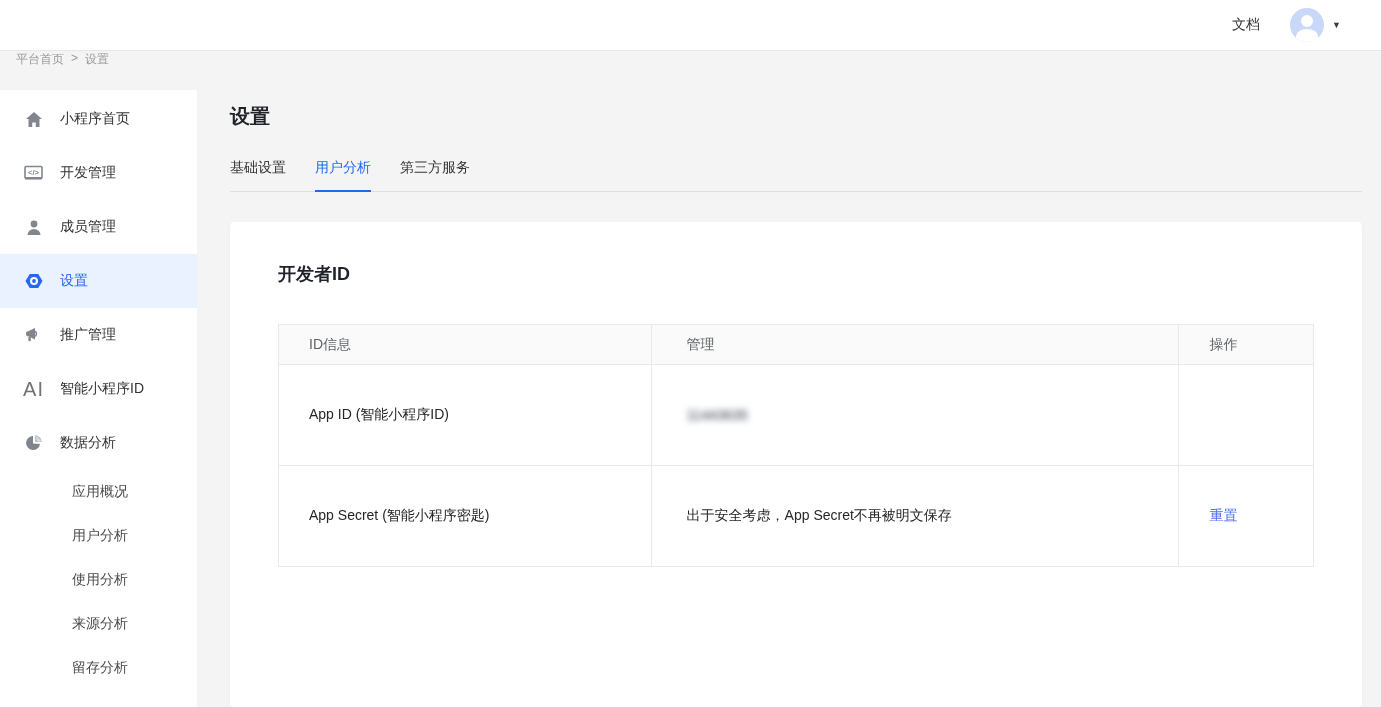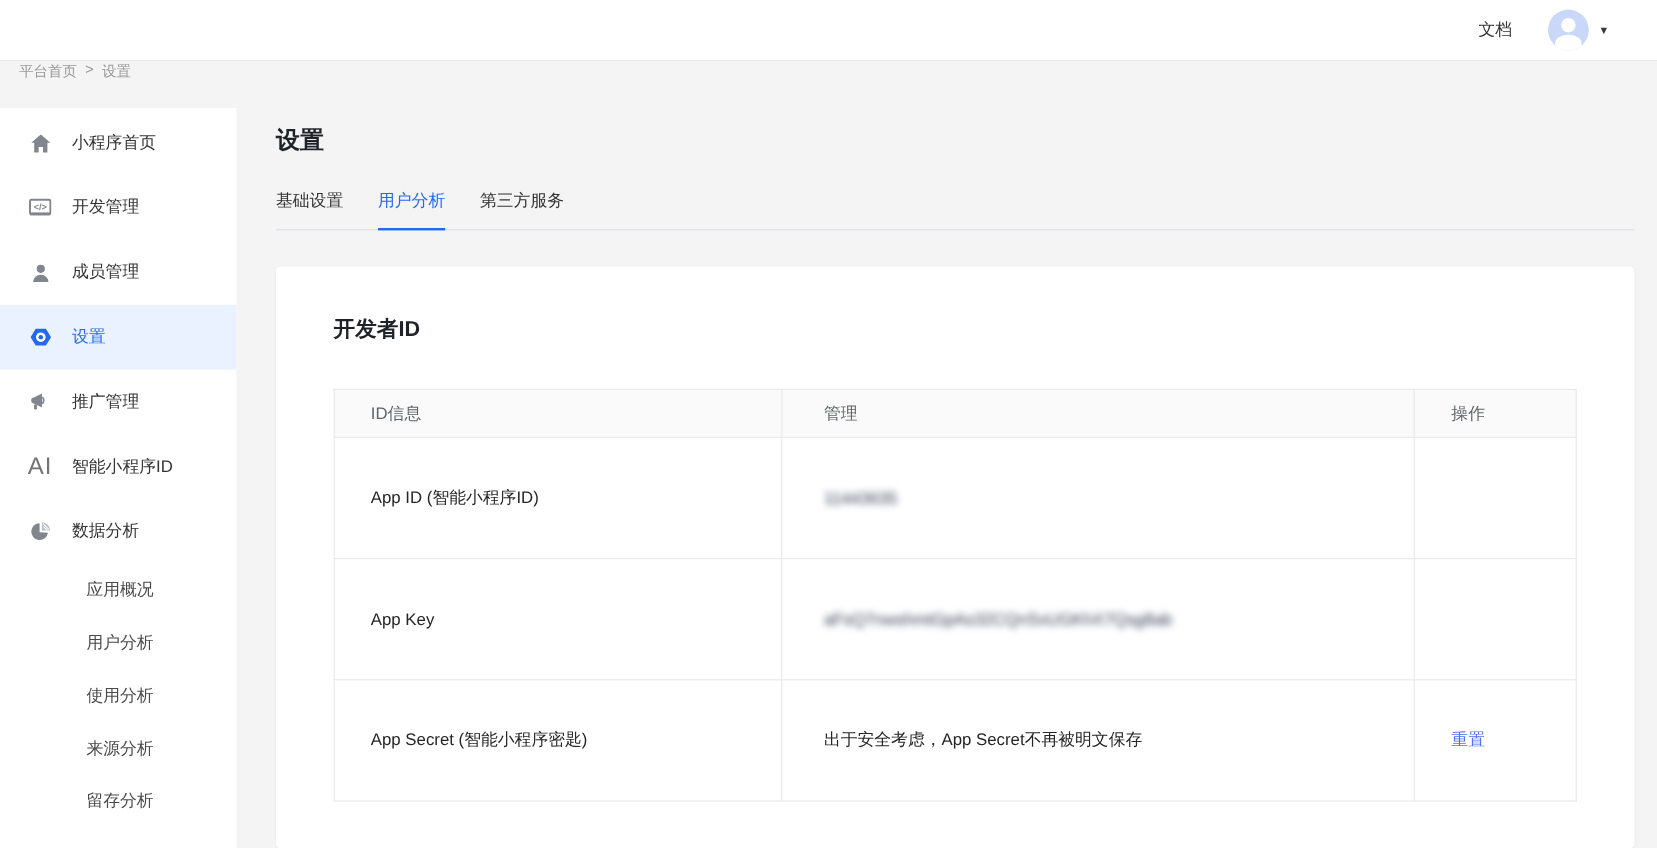--- a/index.html
+++ b/index.html
@@ -195,25 +195,20 @@
           <th>操作</th>
         </tr>
       </thead>
       <tbody>
         <tr>
           <td>App ID (智能小程序ID)</td>
           <td class="c2d"><span class="blur">11443635</span></td>
           <td></td>
         </tr>
         <tr>
-          <td>App Key</td>
-          <td class="c2d"><span class="blur">aFsQ7nwshmtGpAs32CQnSxUGKhX7Qsg8ab</span></td>
-          <td></td>
-        </tr>
-        <tr>
           <td>App Secret (智能小程序密匙)</td>
           <td class="c2d">出于安全考虑，App Secret不再被明文保存</td>
           <td><span class="reset-link">重置</span></td>
         </tr>
       </tbody>
     </table>
   </div>
 </div>
 
 </body></html>

